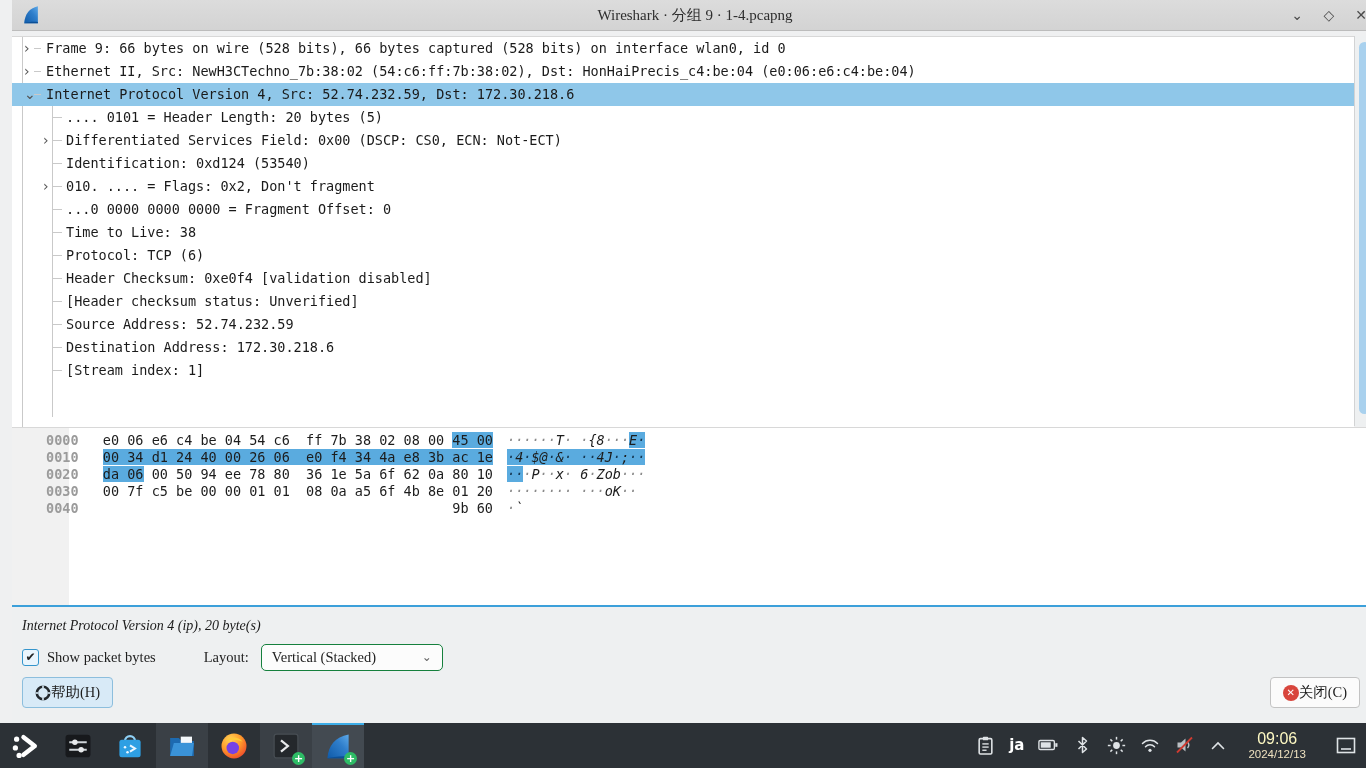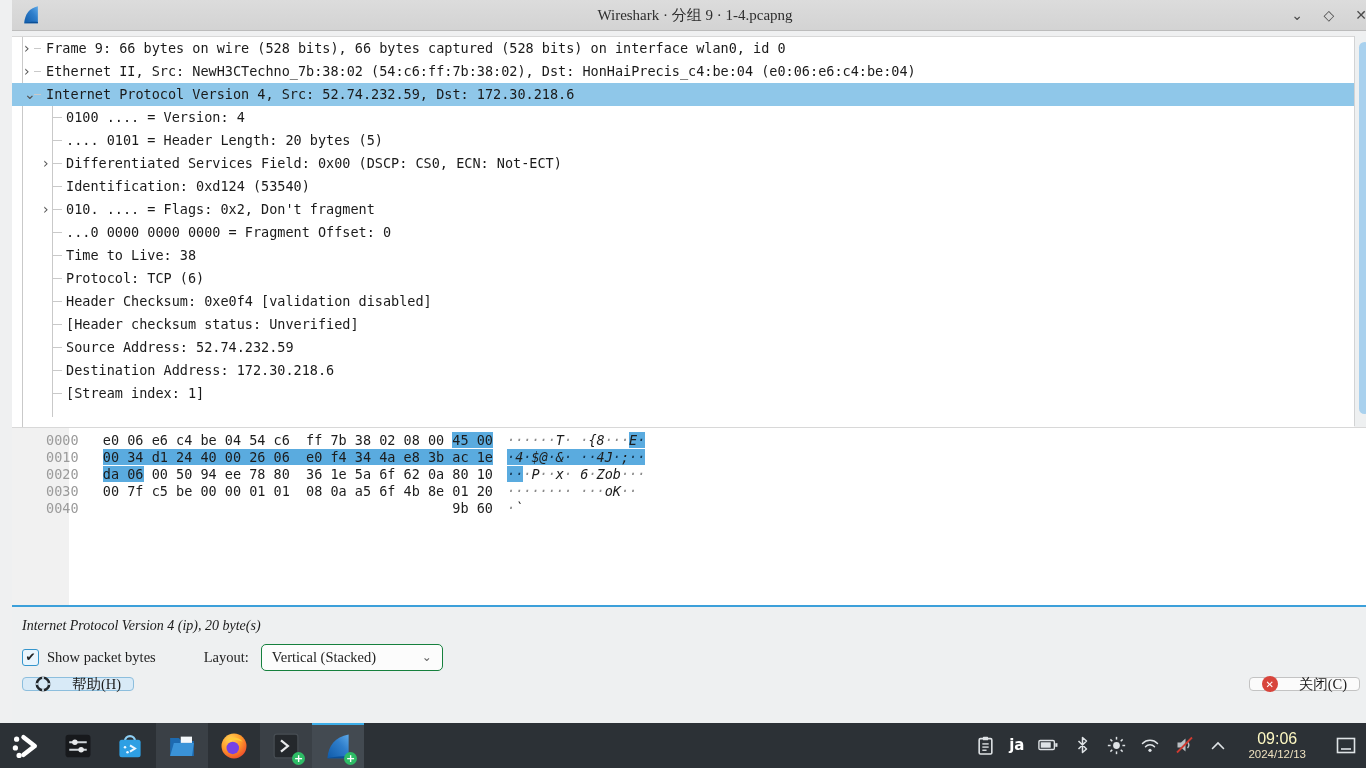--- a/index.html
+++ b/index.html
@@ -42,41 +42,41 @@
     background:#eef0f1;border-left:1px solid #d2d3d4;}
   .scroll-thumb{position:absolute;left:4px;top:6px;width:11px;height:372px;border-radius:6px;background:#a9d1ee;}
 
   
   .hex-pane{position:absolute;left:0;top:427px;width:1366px;height:180px;
     background:linear-gradient(to right,#f1f1f1 57px,#ffffff 57px);
     border-top:1px solid #d8d8d8;border-bottom:2px solid #3ca0da;
     font-family:"DejaVu Sans Mono","Liberation Mono",monospace;font-size:13.5px;color:#1c1c1c;
     padding-top:4px;box-sizing:border-box;}
   .hex-row{height:17px;line-height:17px;white-space:pre;}
-  .hex-row .offset{display:inline-block;width:39px;padding-left:34px;color:#9b9b9b;}
+  .hex-row .offset{display:inline-block;width:39px;padding-left:34px;color:#9b9b9b;font-weight:bold;}
   .hex-row .hexcol{display:inline-block;width:402px;margin-left:6px;text-align:right;}
   .hex-row .asciicol{display:inline-block;margin-left:14px;font-style:italic;}
   .hexsel{background:#5aabdf;}
   .dim{color:#8a8a8a;}
   .hexsel.dim,.hexsel .dim{color:#14354f;}
 
   
   .footer{position:absolute;left:0;top:609px;width:1366px;height:114px;background:#eef0f1;}
   .hint{position:absolute;left:10px;top:9px;font-style:italic;font-size:14px;color:#1a1a1a;}
   .ctlrow{position:absolute;left:10px;top:33px;height:30px;display:flex;align-items:center;font-size:14.5px;color:#1d1d1d;}
   .checkbox{width:15px;height:15px;border:1px solid #3595cc;border-radius:3px;background:#eaf5fd;
     display:inline-flex;align-items:center;justify-content:center;margin-right:8px;cursor:default;}
   .checkbox .mark{font-family:"DejaVu Sans",sans-serif;font-size:12px;font-weight:bold;color:#222;line-height:1;}
   .layout-label{margin-left:48px;margin-right:12px;}
   .dropdown{width:182px;height:27px;background:#fcfcfc;border:1px solid #15803d;border-radius:5px;
     display:inline-flex;align-items:center;padding:0 10px;box-sizing:border-box;justify-content:space-between;}
   .dropdown .dchev{color:#666;font-size:12px;font-family:"DejaVu Sans",sans-serif;}
   .btnrow{position:absolute;left:0;top:68px;width:1366px;height:34px;}
-  .btn{height:14px;border-radius:4px;display:inline-flex;align-items:center;font-size:14.5px;color:#1d1d1d;
-    padding:0 12px;gap:21px;box-sizing:border-box;cursor:default;}
+  .btn{height:31px;border-radius:4px;display:inline-flex;align-items:center;font-size:14.5px;color:#1d1d1d;
+    padding:0 12px;gap:0;box-sizing:border-box;cursor:default;}
   .btn-help{position:absolute;left:10px;background:#d8eaf7;border:1px solid #8cbedd;}
   .btn-close{position:absolute;right:18px;background:#fbfbfb;border:1px solid #c3c3c3;}
   .redx{width:16px;height:16px;border-radius:50%;background:#d8453c;color:#fff;display:inline-flex;
     align-items:center;justify-content:center;font-size:10px;font-family:"DejaVu Sans",sans-serif;}
 
   
   .taskbar{position:absolute;left:0;top:723px;width:1366px;height:45px;background:#2c3136;
     display:flex;align-items:center;}
   .task{width:52px;height:45px;display:flex;align-items:center;justify-content:center;position:relative;box-sizing:border-box;}
   .task.open{background:#3a4046;}
@@ -119,21 +119,20 @@
       </div>
     </div>
 
     <div class="tree-pane">
       <div class="tree-guide-root"></div>
       <div class="tree-guide-child" style="top:69px;height:311px;"></div>
       <div id="tree-rows">
           <div class="tree-row lvl0"><span class="tick"></span><span class="chev">›</span><span class="txt">Frame 9: 66 bytes on wire (528 bits), 66 bytes captured (528 bits) on interface wlan0, id 0</span></div>
           <div class="tree-row lvl0"><span class="tick"></span><span class="chev">›</span><span class="txt">Ethernet II, Src: NewH3CTechno_7b:38:02 (54:c6:ff:7b:38:02), Dst: HonHaiPrecis_c4:be:04 (e0:06:e6:c4:be:04)</span></div>
           <div class="tree-row lvl0 selected"><span class="tick"></span><span class="chev">⌄</span><span class="txt">Internet Protocol Version 4, Src: 52.74.232.59, Dst: 172.30.218.6</span></div>
-          <div class="tree-row lvl1"><span class="tick"></span><span class="txt">0100 .... = Version: 4</span></div>
           <div class="tree-row lvl1"><span class="tick"></span><span class="txt">.... 0101 = Header Length: 20 bytes (5)</span></div>
           <div class="tree-row lvl1"><span class="tick"></span><span class="chev">›</span><span class="txt">Differentiated Services Field: 0x00 (DSCP: CS0, ECN: Not-ECT)</span></div>
           <div class="tree-row lvl1"><span class="tick"></span><span class="txt">Identification: 0xd124 (53540)</span></div>
           <div class="tree-row lvl1"><span class="tick"></span><span class="chev">›</span><span class="txt">010. .... = Flags: 0x2, Don't fragment</span></div>
           <div class="tree-row lvl1"><span class="tick"></span><span class="txt">...0 0000 0000 0000 = Fragment Offset: 0</span></div>
           <div class="tree-row lvl1"><span class="tick"></span><span class="txt">Time to Live: 38</span></div>
           <div class="tree-row lvl1"><span class="tick"></span><span class="txt">Protocol: TCP (6)</span></div>
           <div class="tree-row lvl1"><span class="tick"></span><span class="txt">Header Checksum: 0xe0f4 [validation disabled]</span></div>
           <div class="tree-row lvl1"><span class="tick"></span><span class="txt">[Header checksum status: Unverified]</span></div>
           <div class="tree-row lvl1"><span class="tick"></span><span class="txt">Source Address: 52.74.232.59</span></div>

